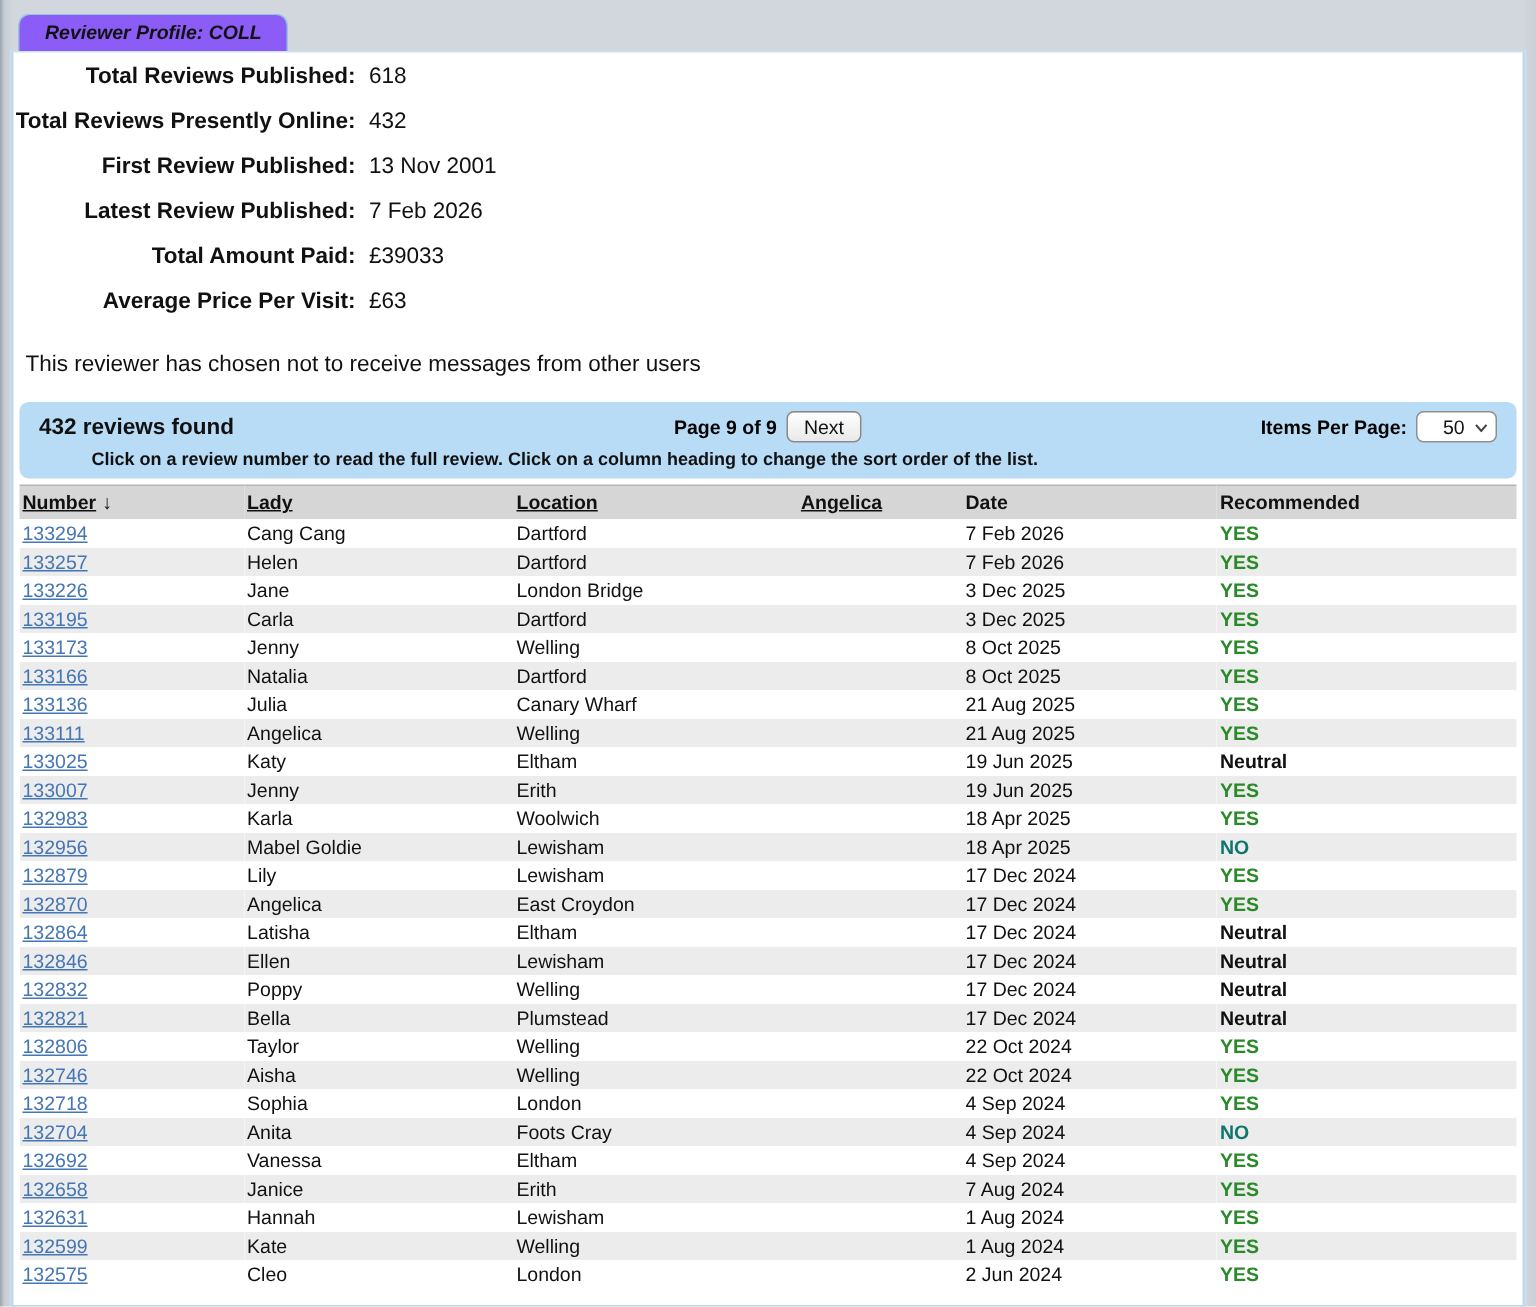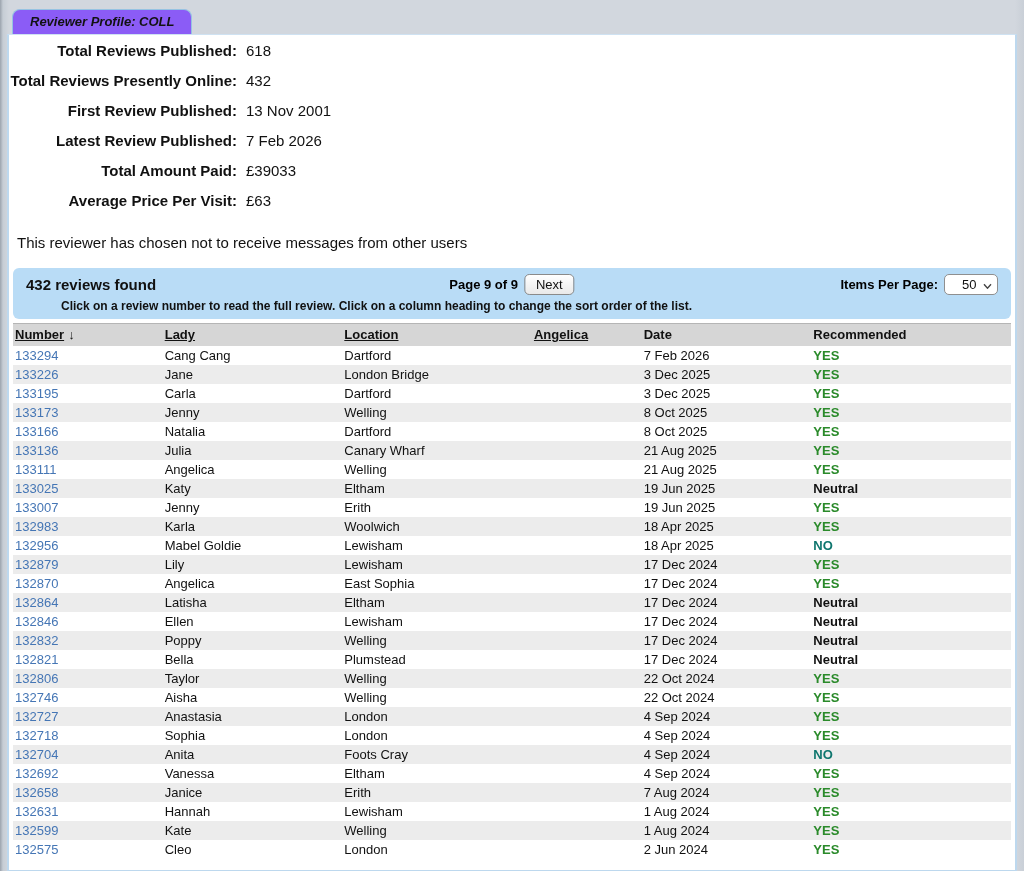--- a/index.html
+++ b/index.html
@@ -49,21 +49,21 @@
     background:#d6d6d6; text-align:left; font-size:13px; font-weight:bold; color:#111;
     padding:3px 2px 4px; border-top:1px solid #b5b5b5;
   }
   .sort-link { text-decoration:underline; cursor:pointer; }
   .arrow { font-weight:normal; margin-left:4px; }
   tbody td {
     font-size:13px; color:#111; padding:2px 2px; height:18px;
     overflow:hidden; white-space:nowrap;
   }
   tbody tr:nth-child(even) { background:#ececec; }
-  a.num { color:#4576b5; cursor:pointer; }
+  a.num { color:#4576b5; text-decoration:underline; cursor:pointer; }
   .rec-yes { color:#2a8a2a; font-weight:bold; }
   .rec-no { color:#0f766e; font-weight:bold; }
   .rec-neutral { color:#111; font-weight:bold; }
 </style>
 </head>
 <body>
 
 
 
 <div class="tab">
@@ -147,20 +147,28 @@
     <tbody id="table-body">
         <tr>
           <td><a class="num">133294</a></td>
           <td>Cang Cang</td>
           <td>Dartford</td>
           <td></td>
           <td>7 Feb 2026</td>
           <td class="rec-yes">YES</td>
         </tr>
         <tr>
+          <td><a class="num">133257</a></td>
+          <td>Helen</td>
+          <td>Dartford</td>
+          <td></td>
+          <td>7 Feb 2026</td>
+          <td class="rec-yes">YES</td>
+        </tr>
+        <tr>
           <td><a class="num">133226</a></td>
           <td>Jane</td>
           <td>London Bridge</td>
           <td></td>
           <td>3 Dec 2025</td>
           <td class="rec-yes">YES</td>
         </tr>
         <tr>
           <td><a class="num">133195</a></td>
           <td>Carla</td>
@@ -237,21 +245,21 @@
           <td><a class="num">132879</a></td>
           <td>Lily</td>
           <td>Lewisham</td>
           <td></td>
           <td>17 Dec 2024</td>
           <td class="rec-yes">YES</td>
         </tr>
         <tr>
           <td><a class="num">132870</a></td>
           <td>Angelica</td>
-          <td>East Sophia</td>
+          <td>East Croydon</td>
           <td></td>
           <td>17 Dec 2024</td>
           <td class="rec-yes">YES</td>
         </tr>
         <tr>
           <td><a class="num">132864</a></td>
           <td>Latisha</td>
           <td>Eltham</td>
           <td></td>
           <td>17 Dec 2024</td>
@@ -291,28 +299,20 @@
         </tr>
         <tr>
           <td><a class="num">132746</a></td>
           <td>Aisha</td>
           <td>Welling</td>
           <td></td>
           <td>22 Oct 2024</td>
           <td class="rec-yes">YES</td>
         </tr>
         <tr>
-          <td><a class="num">132727</a></td>
-          <td>Anastasia</td>
-          <td>London</td>
-          <td></td>
-          <td>4 Sep 2024</td>
-          <td class="rec-yes">YES</td>
-        </tr>
-        <tr>
           <td><a class="num">132718</a></td>
           <td>Sophia</td>
           <td>London</td>
           <td></td>
           <td>4 Sep 2024</td>
           <td class="rec-yes">YES</td>
         </tr>
         <tr>
           <td><a class="num">132704</a></td>
           <td>Anita</td>

